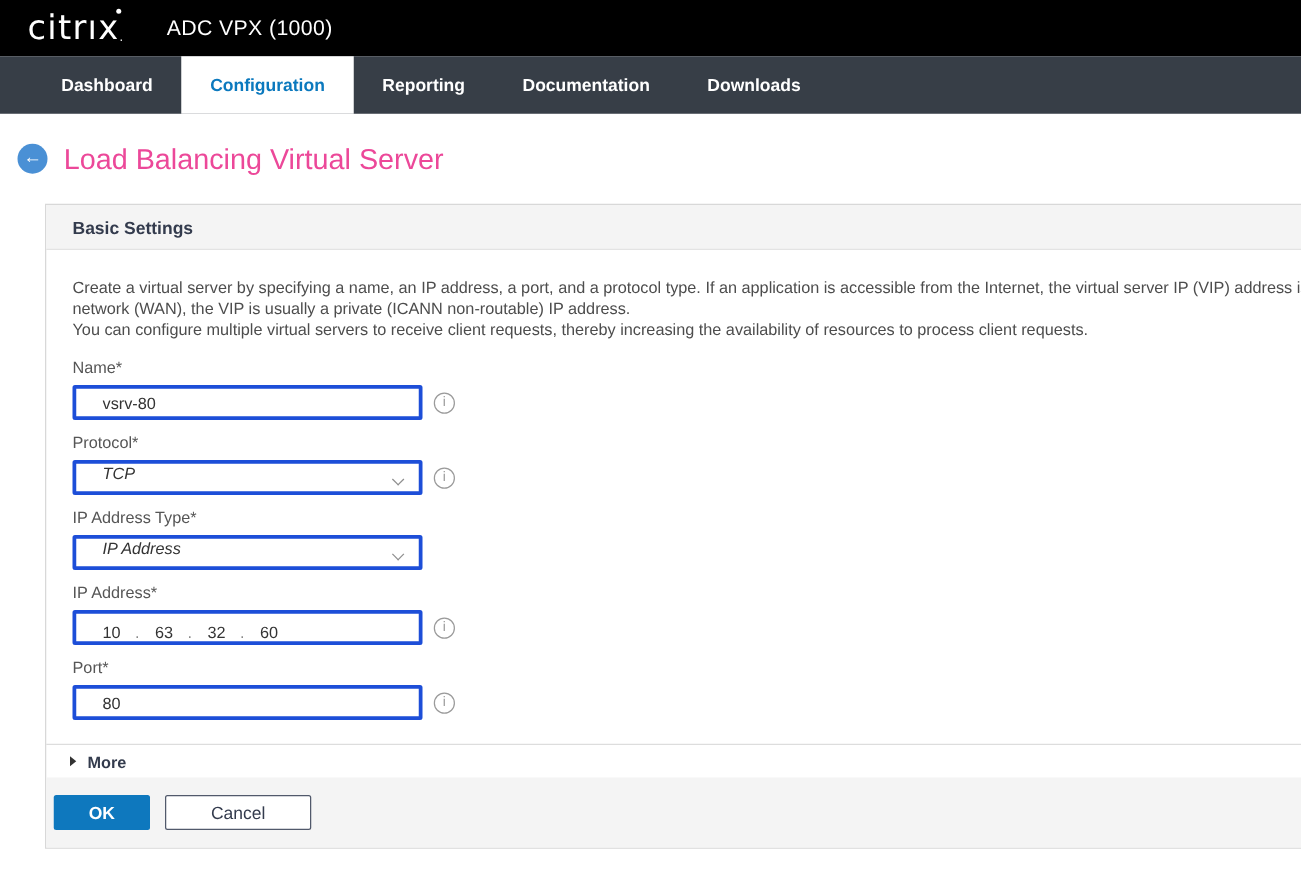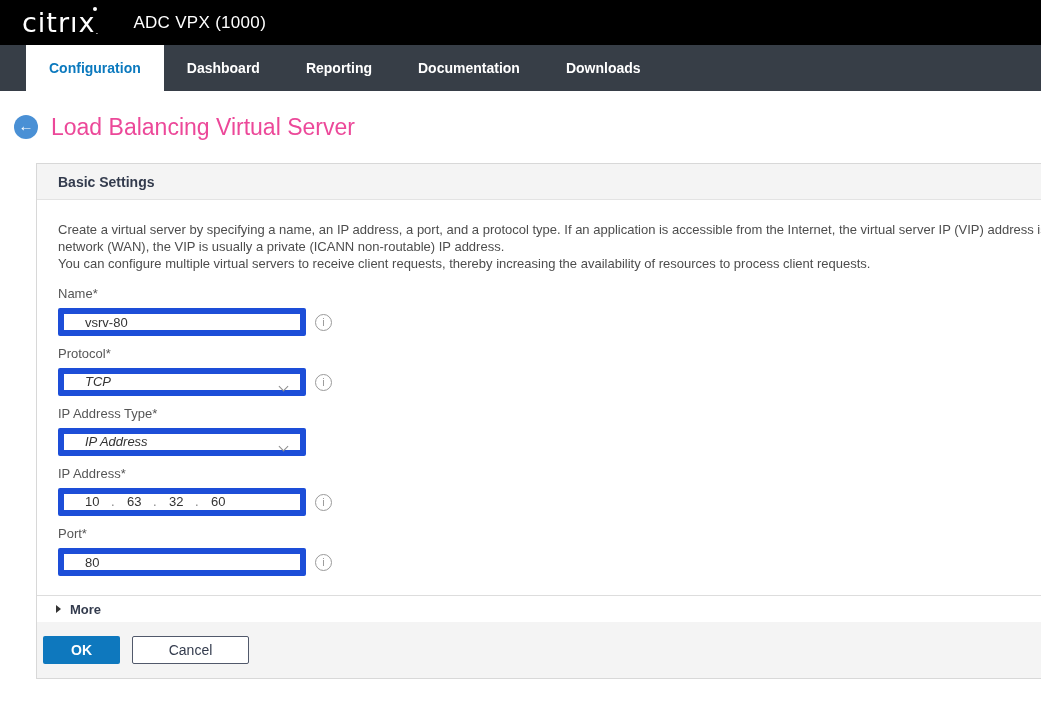--- a/index.html
+++ b/index.html
@@ -32,28 +32,28 @@
   .panel-header { height:36px; background:#f4f4f4; border-bottom:1px solid #e3e3e3;
     display:flex; align-items:center; padding-left:21px; font-size:14px; font-weight:bold; color:#333b4d; }
   .panel-body { padding:21px 21px 8px 21px; }
   .desc { margin-bottom:15px; font-size:13px; line-height:17px; color:#4d4d4d; }
   .desc-line { display:block; white-space:nowrap; }
 
   .field { margin-bottom:11px; }
   .field-label { display:block; font-size:13px; line-height:13px; color:#565656; margin-bottom:8px; }
   .row { display:flex; align-items:center; }
   .text-input, .select-box, .ip-input {
-    width:248px; height:28px; border:6px solid #1d4ed8; border-radius:2px;
+    width:280px; height:28px; border:3px solid #1d4ed8; border-radius:2px;
     font-size:13px; color:#333; padding-left:21px; background:#fff;
     font-family:"Liberation Sans", sans-serif; }
   .text-input { outline:none; }
   .select-box { position:relative; display:flex; cursor:pointer;font-style:italic; }
   .chevron { position:absolute; right:13px; top:9px; width:7px; height:7px;
     border-right:1.5px solid #8e8e8e; border-bottom:1.5px solid #8e8e8e; transform:rotate(45deg); }
-  .ip-input { display:flex; align-items:flex-start; }
+  .ip-input { display:flex; align-items:flex-end; }
   .octet { display:inline-block; width:26px; }
   .ip-dot { display:inline-block; width:16px; color:#888; }
   .info-icon { width:17px; height:17px; margin-left:9px; border:1px solid #9a9a9a; border-radius:50%;
     color:#9a9a9a; font-size:11px; line-height:15px; display:flex; align-items:center;
     justify-content:center; cursor:pointer; flex-shrink:0; }
 
   .more-row { border-top:1px solid #ddd; height:27px; display:flex; align-items:center;
     padding-left:19px; font-size:13px; font-weight:bold; color:#333b4d; cursor:pointer; }
   .tri { width:0; height:0; border-left:5px solid #333; border-top:4px solid transparent;
     border-bottom:4px solid transparent; margin-right:9px; }
@@ -70,22 +70,22 @@
 <body>
 
 <header class="topbar">
   <div class="logo">
     <span>citrıx</span><span class="logo-dot"></span><span class="logo-tm">.</span>
   </div>
   <div class="app-title">ADC VPX (1000)</div>
 </header>
 
 <nav class="navbar">
+  <div class="nav-tab">Dashboard</div>
   <div class="nav-tab active">Configuration</div>
-  <div class="nav-tab">Dashboard</div>
   <div class="nav-tab">Reporting</div>
   <div class="nav-tab">Documentation</div>
   <div class="nav-tab">Downloads</div>
 </nav>
 
 <div class="title-row">
   <button class="back-btn">
     <span>←</span>
   </button>
   <h1 class="page-title">Load Balancing Virtual Server</h1>

